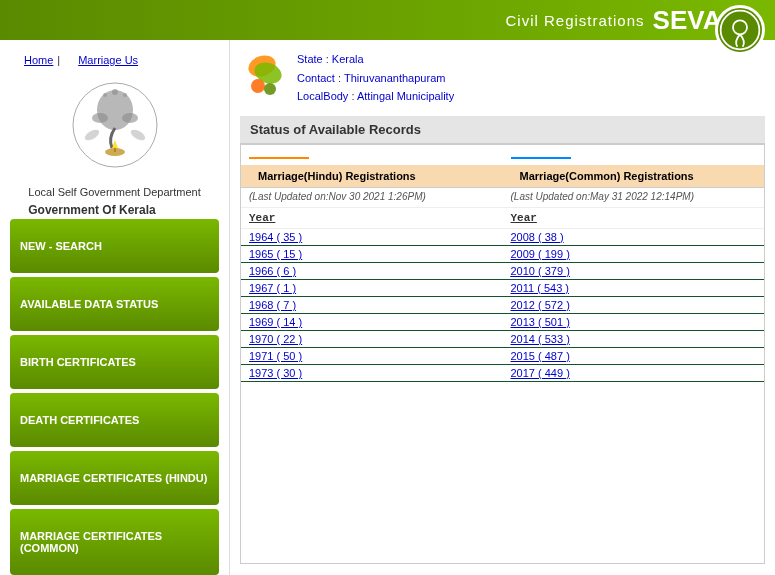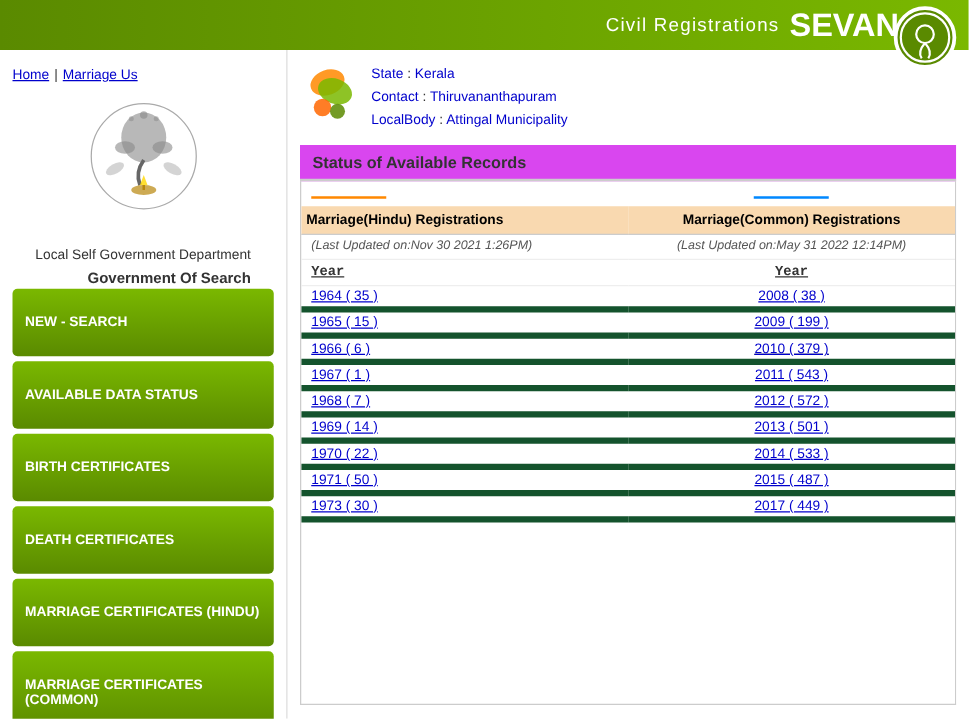--- a/index.html
+++ b/index.html
@@ -5,21 +5,21 @@
     * { margin: 0; padding: 0; box-sizing: border-box; }
     body { font-family: Arial, sans-serif; font-size: 12px; background: #fff; width: 775px; height: 575px; overflow: hidden; }
 
     
     .header {
       background: linear-gradient(to right, #5a8a00, #7ab800);
       height: 40px;
       display: flex;
       align-items: center;
       justify-content: flex-end;
-      padding-right: 37px;
+      padding-right: 16px;
       position: relative;
     }
     .header-title {
       color: #fff;
       font-size: 15px;
       letter-spacing: 1px;
     }
     .header-brand {
       color: #fff;
       font-size: 26px;
@@ -63,35 +63,36 @@
       color: #00f;
       width: 100%;
       padding: 4px 10px;
       display: flex;
       gap: 4px;
     }
     .sidebar-nav a {
       color: #0000cc;
       text-decoration: underline;
       cursor: pointer;
+      margin-left: 14px;
     }
     .sidebar-nav span { color: #333; }
 
     .sidebar-logo {
       width: 90px;
       height: 90px;
       margin: 10px auto;
     }
     .sidebar-logo svg { width: 90px; height: 90px; }
 
     .sidebar-text {
-      text-align: right;
-      color: #333;
-      font-size: 11px;
-      margin-top: 16px;
+      text-align: left;
+      color: #333;
+      font-size: 11px;
+      margin-top: 4px;
       line-height: 1.5;
     }
     .sidebar-text .dept { font-size: 11px; }
     .sidebar-text .gov { font-weight: bold; font-size: 12px; }
 
     .sidebar-spacer { flex: 1; }
 
     .sidebar-buttons {
       width: 100%;
       padding: 0 10px 10px 10px;
@@ -145,21 +146,21 @@
     
     .status-area {
       flex: 1;
       overflow: hidden;
       position: relative;
     }
     .status-title {
       font-size: 13px;
       font-weight: bold;
       color: #333;
-      background: #d946ef;
+      background: #e5e5e5;
       padding: 6px 10px;
       border-bottom: 2px solid #ccc;
       margin-bottom: 0;
     }
 
     .status-scroll {
       height: calc(100% - 30px);
       overflow-y: scroll;
       overflow-x: hidden;
       border: 1px solid #ccc;
@@ -168,21 +169,21 @@
     }
 
     .records-table {
       width: 100%;
       border-collapse: collapse;
     }
     .records-table .col-header-row td {
       background: #f9d9b0;
       font-weight: bold;
       font-size: 11px;
-      padding: 5px 4px;
+      padding: 5px 17px;
       border-bottom: 1px solid #ccc;
     }
     .records-table .updated-row td {
       font-size: 10px;
       color: #555;
       padding: 3px 8px 5px 8px;
       font-style: italic;
       border-bottom: 1px solid #eee;
     }
     .records-table .year-header-row td {
@@ -193,29 +194,29 @@
       border-bottom: 1px solid #eee;
       font-family: Liberation Mono, monospace;
     }
     .records-table .year-header-row td a {
       color: #333;
       text-decoration: underline;
     }
     .records-table .data-row td {
       font-size: 11px;
       padding: 2px 8px;
-      border-bottom: 5px solid #14532d;
+      border-bottom: 1px solid #14532d;
     }
     .records-table .data-row td a {
       color: #0000cc;
       text-decoration: underline;
       cursor: pointer;
     }
     .col1 { width: 50%; }
-    .col2 { width: 50%; text-align: center; }
+    .col2 { width: 50%; }
 
     
     .arrow-cell {
       position: relative;
       text-decoration: underline;
     }
   </style>
 </head>
 <body>
 
@@ -261,21 +262,21 @@
         <ellipse cx="68" cy="55" rx="8" ry="4" fill="#aaa" opacity="0.5" transform="rotate(30 68 55)"></ellipse>
 
         <circle cx="45" cy="12" r="3" fill="#888" opacity="0.6"></circle>
         <circle cx="35" cy="15" r="2" fill="#888" opacity="0.5"></circle>
         <circle cx="55" cy="15" r="2" fill="#888" opacity="0.5"></circle>
       </svg>
     </div>
 
     <div class="sidebar-text">
       <div class="dept">Local Self Government Department</div>
-      <div class="gov">Government Of Search</div>
+      <div class="gov">Government Of Kerala</div>
     </div>
 
     <div class="sidebar-spacer"></div>
 
     <div class="sidebar-buttons">
       <button class="sidebar-btn">New - Search</button>
       <button class="sidebar-btn">Available Data status</button>
       <button class="sidebar-btn">BIRTH CERTIFICATES</button>
       <button class="sidebar-btn">DEATH CERTIFICATES</button>
       <button class="sidebar-btn">MARRIAGE CERTIFICATES (Hindu)</button>

